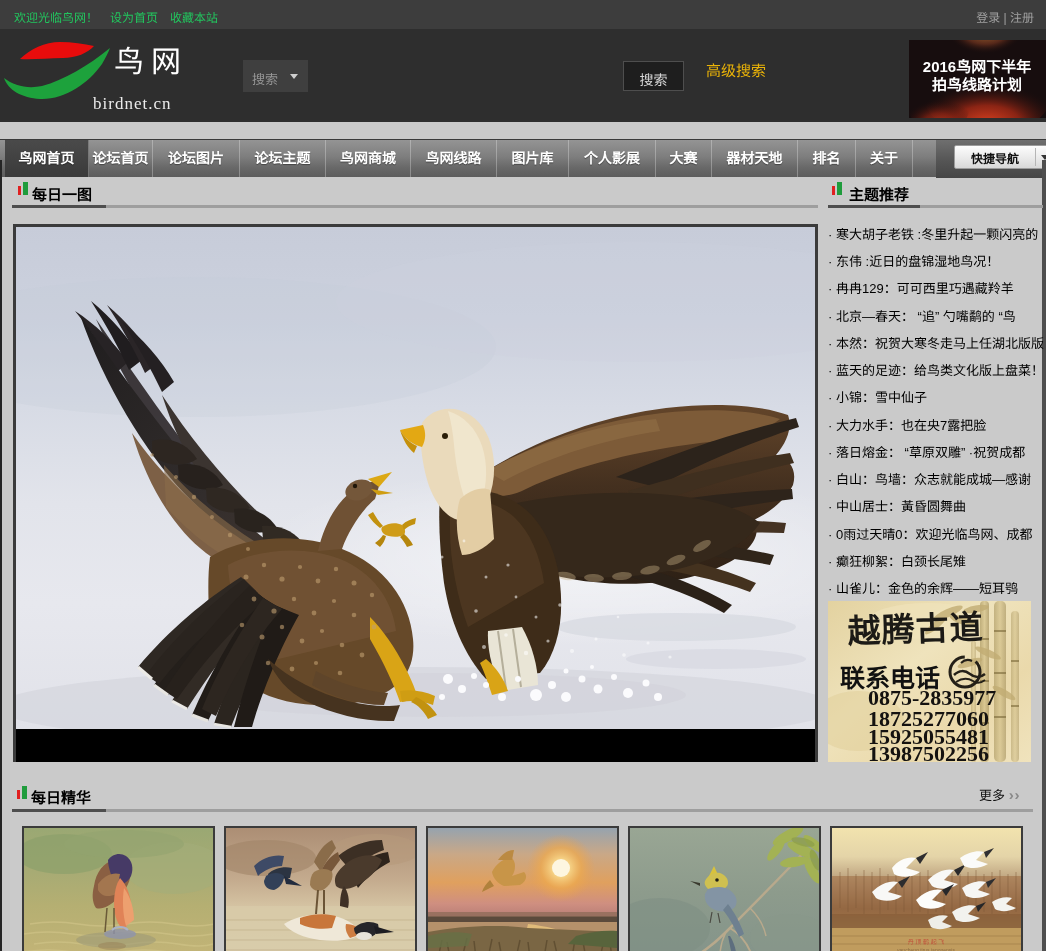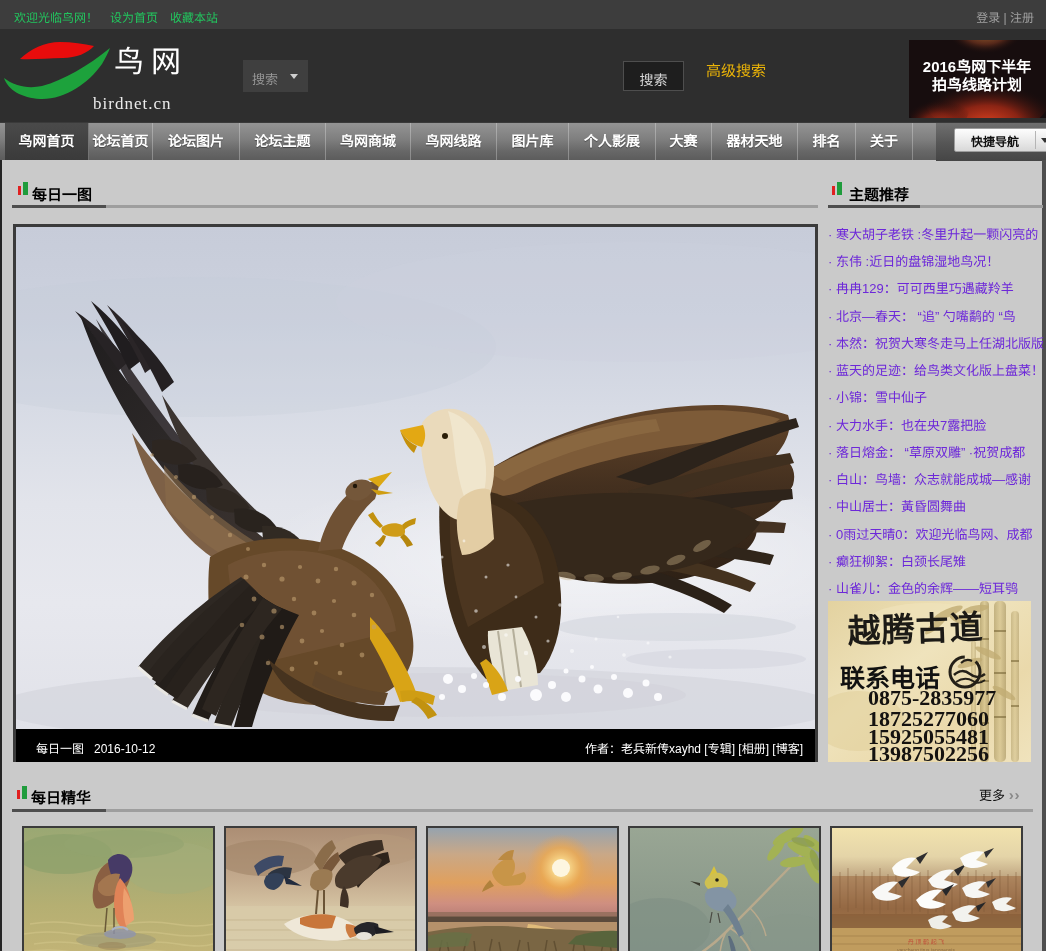--- a/index.html
+++ b/index.html
@@ -19,21 +19,21 @@
 #seldrop{position:absolute;left:243px;top:31px;width:65px;height:32px;background:#3f3f3f;}
 #seldrop .t{position:absolute;left:9px;top:9px;font-size:13px;color:#969696;}
 #seldrop .a{position:absolute;right:10px;top:14px;width:0;height:0;border-left:4px solid transparent;border-right:4px solid transparent;border-top:5px solid #cfcfcf;}
 #sinput{position:absolute;left:314px;top:31px;width:303px;height:32px;background:#3f3f3f;}
 #sinput .p{position:absolute;left:9px;top:9px;font-size:13px;color:#8d8d8d;}
 #sbtn{position:absolute;left:623px;top:32px;width:61px;height:30px;background:#1e1e1e;border:1px solid #4e4e4e;box-sizing:border-box;}
 #sbtn .t{position:absolute;left:50%;top:7px;transform:translateX(-50%);font-size:14px;color:#d6d6d6;}
 #advs{position:absolute;left:706px;top:30px;font-size:15px;color:#eab308;}
 #hdad{position:absolute;left:909px;top:11px;width:137px;height:78px;}
 
-#nav{position:absolute;left:0;top:122px;width:1046px;height:38px;background:linear-gradient(#949494,#7e7e7e 45%,#686868 75%,#5c5c5c);border-top:1px solid #3a3a3a;box-sizing:border-box;}
+#nav{position:absolute;left:0;top:139px;width:1046px;height:38px;background:linear-gradient(#949494,#7e7e7e 45%,#686868 75%,#5c5c5c);border-top:1px solid #3a3a3a;box-sizing:border-box;}
 #nav .zone2{position:absolute;right:0;top:0;width:110px;height:38px;background:linear-gradient(#6f6f6f,#555 55%,#454545);}
 #nav ul{margin:0;padding:0 0 0 5px;list-style:none;height:38px;}
 #nav li{float:left;height:37px;line-height:37px;text-align:center;color:#fff;font-size:14px;font-weight:bold;border-right:1px solid rgba(255,255,255,.28);box-sizing:border-box;text-shadow:0 1px 1px rgba(0,0,0,.4);}
 #nav li.on{background:linear-gradient(#4a4a4a,#3a3a3a);}
 #qnav{position:absolute;left:954px;top:5px;width:100px;height:24px;background:linear-gradient(#fdfdfd,#e8e8e8 60%,#d8d8d8);border:1px solid #9c9c9c;border-radius:2px;box-sizing:border-box;}
 #qnav .t{position:absolute;left:16px;top:3px;font-size:12px;font-weight:bold;color:#111;}
 #qnav .sep{position:absolute;left:80px;top:2px;width:1px;height:18px;background:#b5b5b5;}
 #qnav .a{position:absolute;left:86px;top:9px;width:0;height:0;border-left:4px solid transparent;border-right:4px solid transparent;border-top:5px solid #333;}
 
 #bleft{position:absolute;left:0;top:160px;width:2px;height:791px;background:#252525;}
@@ -45,21 +45,21 @@
 .htext{position:absolute;font-size:15px;font-weight:bold;color:#000000;}
 .hline-d{position:absolute;height:3px;background:#4e4e4e;}
 .hline-l{position:absolute;height:3px;background:#9e9e9e;}
 
 #pframe{position:absolute;left:13px;top:224px;width:799px;height:535px;border:3px solid #3b3b3b;border-bottom:none;background:#000;}
 #pcap{position:absolute;left:0;top:502px;width:799px;height:33px;background:#000;color:#fff;font-size:12px;}
 #pcap .l{position:absolute;left:20px;top:10px;}
 #pcap .r{position:absolute;right:12px;top:10px;}
 
 #slist{position:absolute;left:828px;top:219px;width:216px;}
-#slist .it{position:absolute;left:0;font-size:13px;color:#6d28d9;white-space:nowrap;width:216px;overflow:hidden;}
+#slist .it{position:absolute;left:0;font-size:13px;color:#000000;white-space:nowrap;width:216px;overflow:hidden;}
 #sad{position:absolute;left:828px;top:601px;width:203px;height:161px;}
 
 .thumb{position:absolute;top:826px;width:189px;height:130px;border:2px solid #3b3b3b;background:#777;}
 #more{position:absolute;left:979px;top:785px;font-size:13px;color:#111;}
 #more .c{color:#8a8a8a;font-size:15px;font-weight:bold;letter-spacing:1px;}
 </style>
 </head>
 <body>
 <div id="topbar">
   <div class="lt"><span>欢迎光临鸟网！</span><span>设为首页</span><span>收藏本站</span></div>
@@ -333,24 +333,20 @@
 <circle cx="300" cy="436" r="2.1"></circle>
         <circle cx="324" cy="446" r="2.3"></circle>
         <circle cx="160" cy="250" r="2"></circle>
 <circle cx="178" cy="270" r="2.2"></circle>
         <circle cx="196" cy="290" r="2"></circle>
         <circle cx="214" cy="308" r="2.2"></circle>
 <circle cx="232" cy="322" r="2"></circle>
         <circle cx="136" cy="228" r="1.8"></circle>
 </g>
 </svg>
-  <div id="pcap">
-    <span class="l">每日一图&nbsp;&nbsp;&nbsp;2016-10-12</span>
-    <span class="r">作者：老兵新传xayhd [专辑] [相册] [博客]</span>
-  </div>
 </div>
 
 <div class="hicon" style="left:832px;top:181px;">
     <span class="r"></span>
     <span class="g"></span>
   </div>
 <div class="htext" style="left:849px;top:183px;">主题推荐</div>
 <div class="hline-d" style="left:828px;top:205px;width:92px;"></div>
 <div class="hline-l" style="left:920px;top:205px;width:123px;"></div>
 

